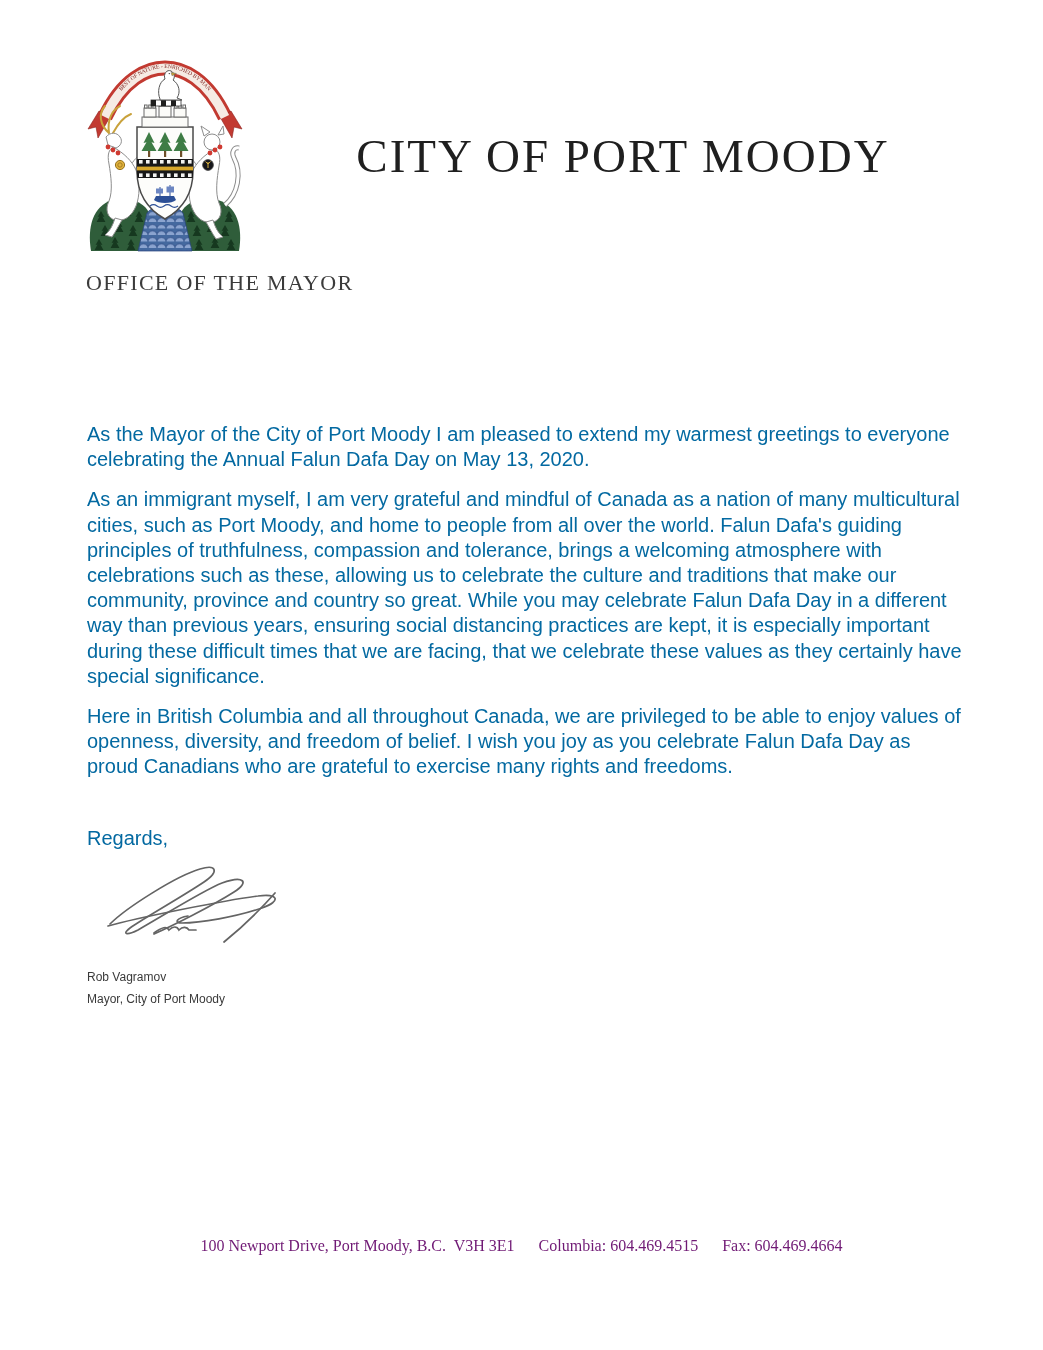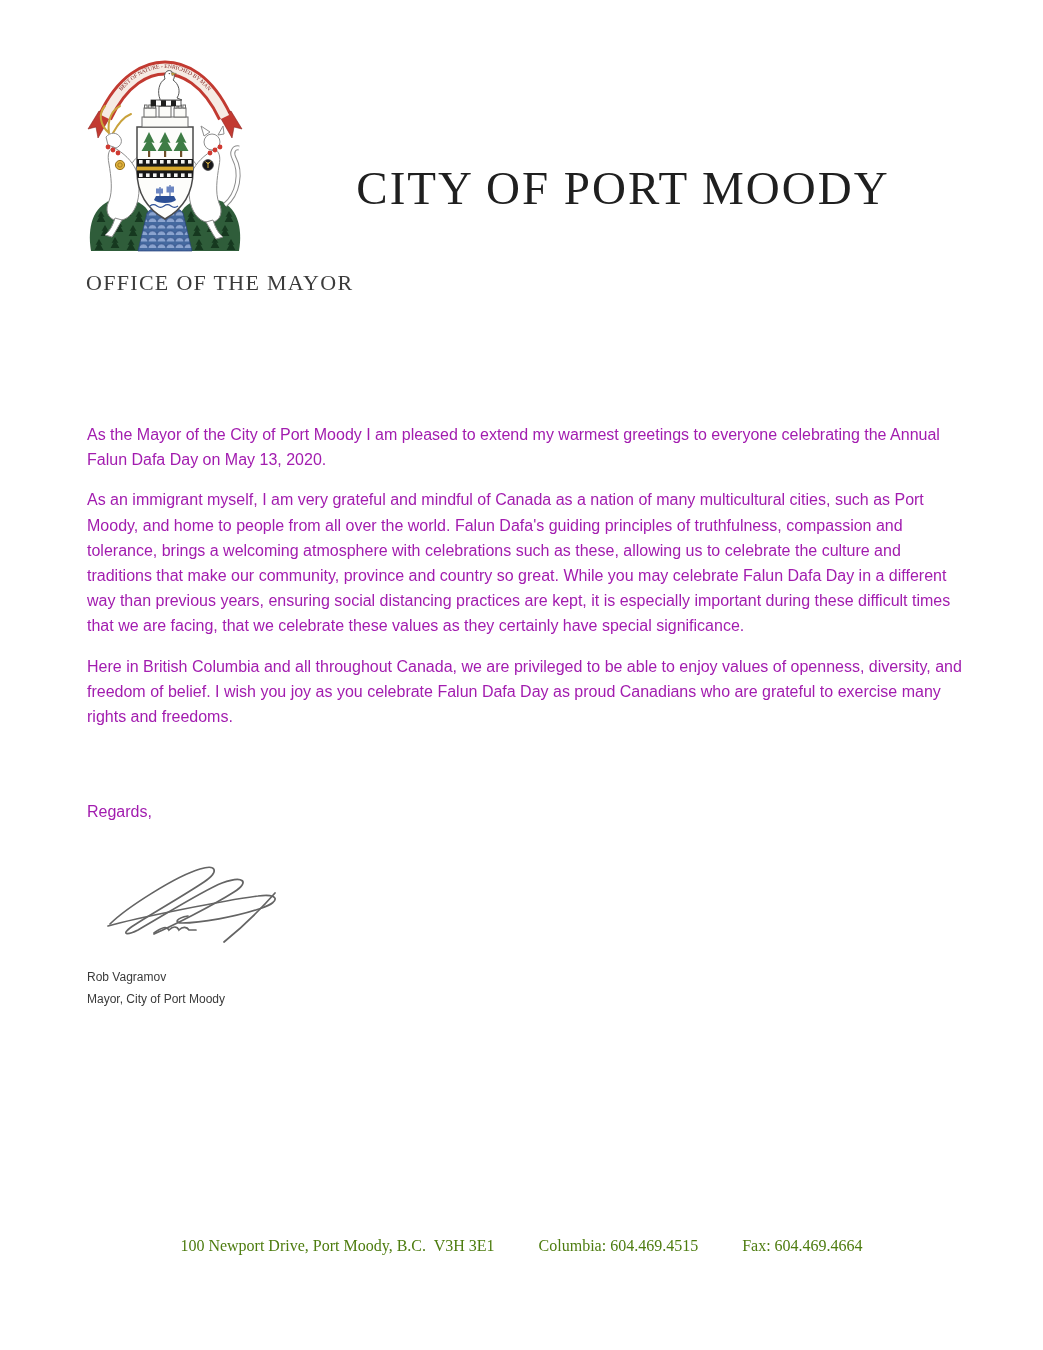--- a/index.html
+++ b/index.html
@@ -17,58 +17,57 @@
     position:absolute; left:85px; top:53px;
     width:160px; height:202px;
   }
   .city-title {
     position:absolute; left:245px; top:129px; width:756px;
     text-align:center;
     font-family:"Liberation Serif", serif;
     font-size:47px; font-weight:400; letter-spacing:2px;
     color:#1f1f1f;
     white-space:nowrap;
-    margin-top:32px;
   }
   .office-label {
     position:absolute; left:86px; top:270px;
     font-family:"Liberation Serif", serif;
     font-size:22px; letter-spacing:1.3px;
     color:#3b3b3b;
     white-space:nowrap;
   }
 
   
   .msg-heading {
     position:absolute; left:0; top:341px; width:100%;
     text-align:center;
     font-size:16px; font-weight:bold; color:#2e2e2e;
   }
   .body-text {
     position:absolute; left:87px; top:422px; width:880px;
-    font-size:16px; line-height:25.2px; color:#a21caf;
+    font-size:20px; line-height:25.2px; color:#0369a1;
   }
   .body-text p { margin:0 0 15px 0; }
-  .body-text p.closing { margin-top:70px; }
+  .body-text p.closing { margin-top:46px; }
 
   .signature-wrap {
     position:absolute; left:96px; top:856px;
     width:200px; height:95px;
   }
   .signer-block {
     position:absolute; left:87px; top:967px;
     font-size:12px; line-height:21.5px; color:#3a3a3a;
   }
 
   
   .footer {
     position:absolute; left:0; top:1237px; width:100%;
-    display:flex; justify-content:center; gap:44px;
+    display:flex; justify-content:center; gap:24px;
     font-family:"Liberation Serif", serif;
-    font-size:16px; color:#4d7c0f;
+    font-size:16px; color:#701a75;
   }
   .footer span { white-space:pre; }
 </style>
 </head>
 <body>
 
 <div class="page">
 
   <div class="crest">
     <svg viewBox="0 0 160 202" width="160" height="202">

